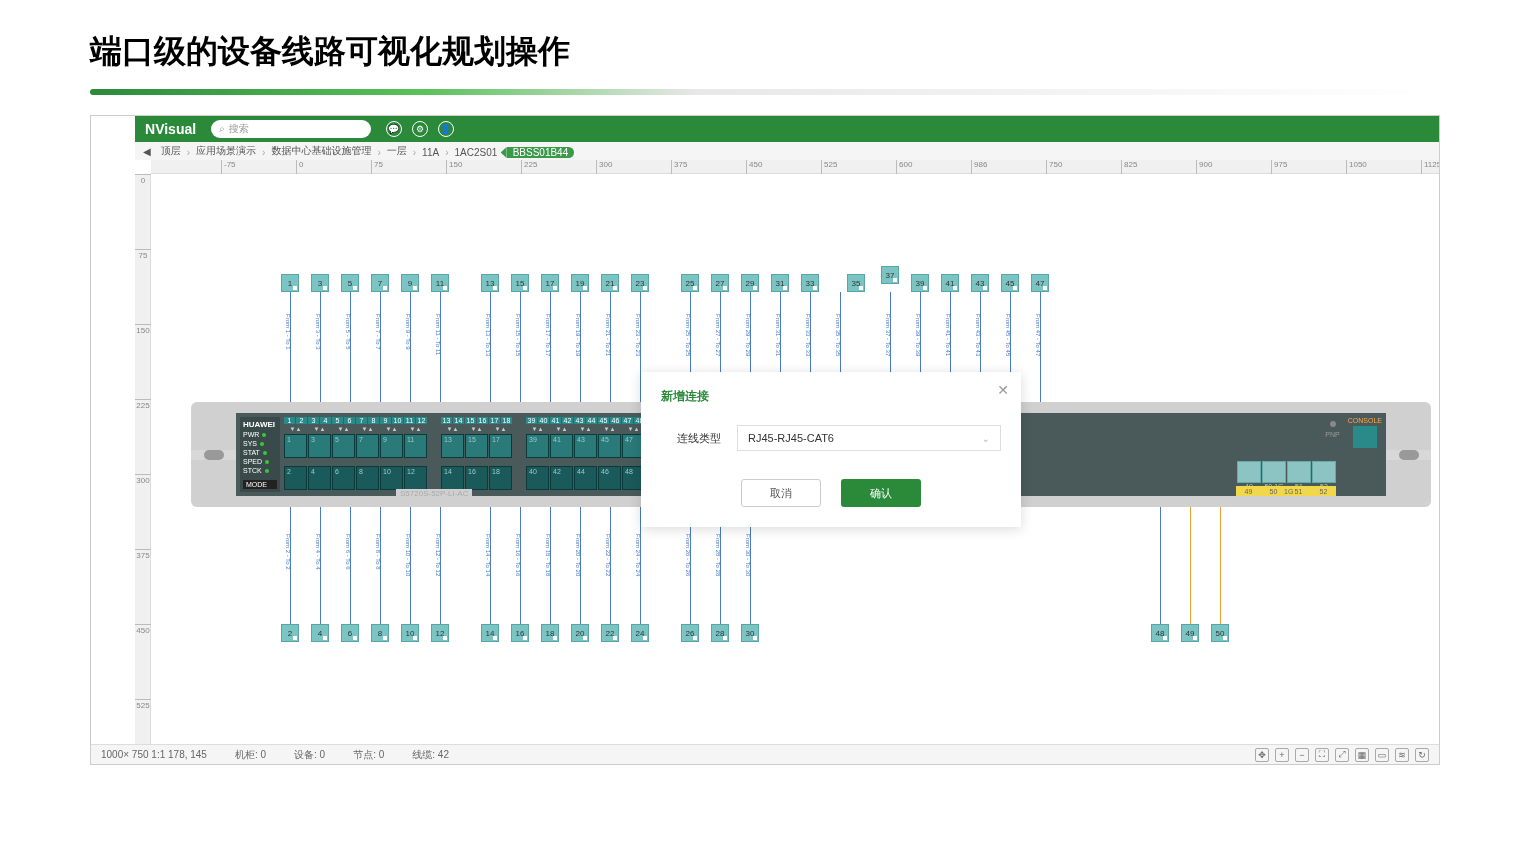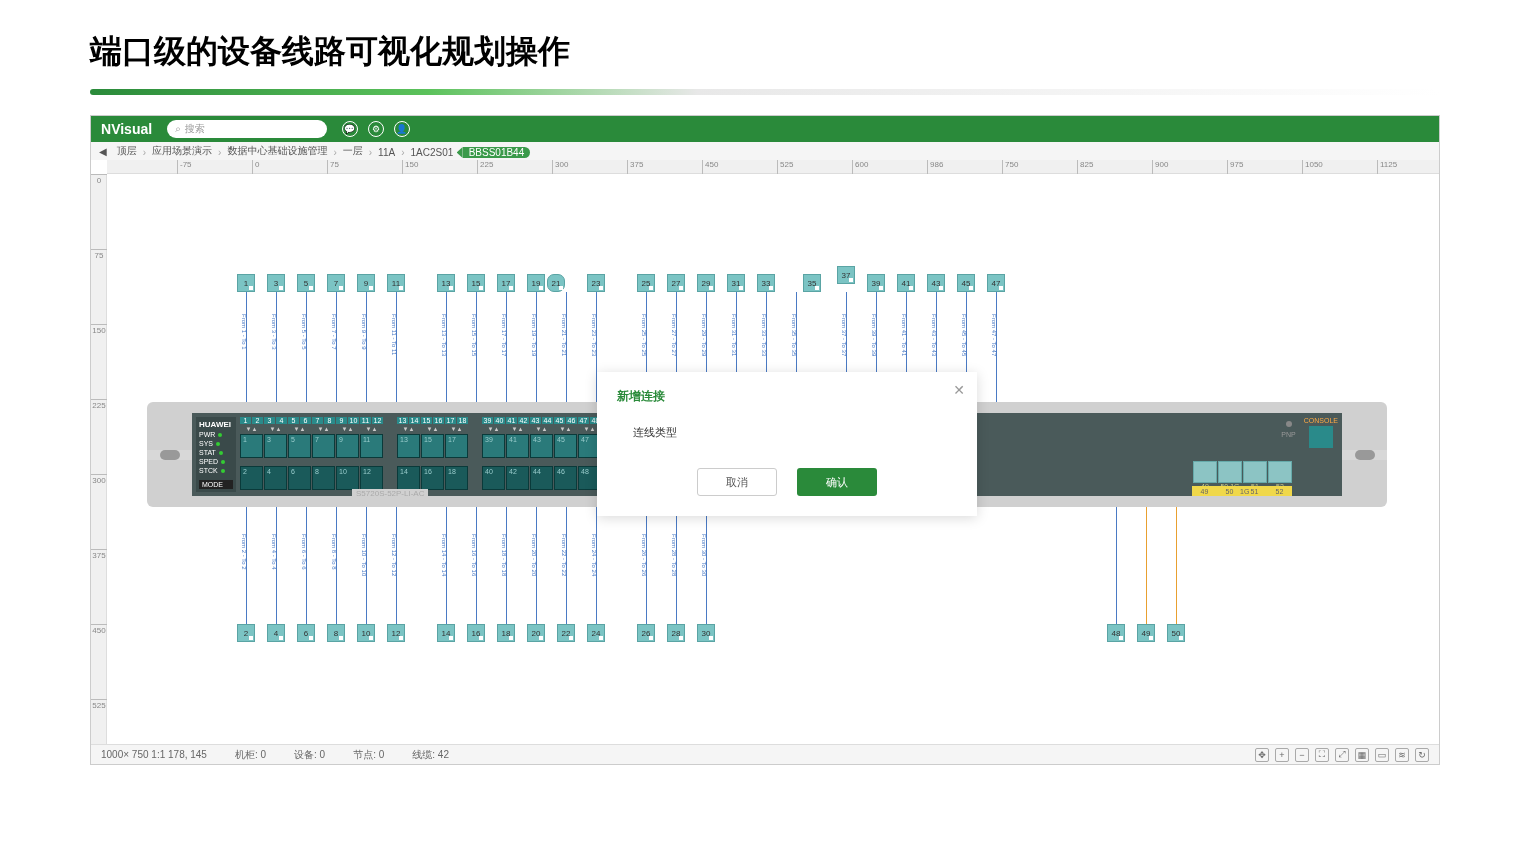--- a/index.html
+++ b/index.html
@@ -1,21 +1,21 @@
 <!DOCTYPE html>
 <html><head>
 <meta charset="utf-8">
 <style>
 * { margin: 0; padding: 0; box-sizing: border-box; }
 body { font-family: "Microsoft YaHei", Arial, sans-serif; background: #fff; width: 1530px; height: 859px; overflow: hidden; }
 
 .page-title { font-size: 32px; font-weight: bold; padding: 30px 0 15px 90px; color: #000; }
 .title-underline { height: 6px; background: linear-gradient(to right, #2a8a3a 0%, #5bc25b 25%, #e8e8e8 45%, #fff 100%); margin: 0 90px 20px 90px; border-radius: 3px; }
 
-.app-frame { margin: 0 90px; border: 1px solid #ccc; background: #fff; height: 650px; position: relative; overflow: hidden; }
+.app-frame { margin: 0 90px; border: 1px solid #ccc; background: #fff; height: 650px; position: relative; overflow: hidden; padding-left: 44px; }
 
 .app-header { background: #2a8a3a; height: 26px; display: flex; align-items: center; padding: 0 10px; color: #fff; font-size: 11px; }
 .app-logo { font-weight: bold; font-size: 14px; margin-right: 15px; }
 .app-logo .n { color: #fff; }
 .app-menu { display: flex; gap: 15px; flex: 1; }
 .app-menu span { cursor: pointer; }
 .app-search { background: #fff; border-radius: 10px; width: 160px; height: 18px; display: flex; align-items: center; padding: 0 8px; color: #999; font-size: 10px; }
 .app-icons { display: flex; gap: 10px; margin-left: 15px; }
 .app-icons span { width: 16px; height: 16px; border: 1px solid #fff; border-radius: 50%; display: flex; align-items: center; justify-content: center; font-size: 9px; cursor: pointer; }
 
@@ -390,20 +390,24 @@
         <div class="switch-handle">
             <div class="hole"></div>
           </div>
       </div>
 
       <div class="modal">
         <div class="modal-close">✕</div>
         <div class="modal-title">新增连接</div>
         <div class="modal-row">
           <div class="modal-label">连线类型</div>
+          <div class="modal-select">
+            <span>RJ45-RJ45-CAT6</span>
+            <span class="chev">⌄</span>
+          </div>
         </div>
         <div class="modal-buttons">
           <div class="btn btn-cancel">取消</div>
           <div class="btn btn-confirm">确认</div>
         </div>
       </div>
 
     <div class="port-block" style="left: 130px; top: 100px;">1<div class="corner"></div></div>
         <div class="cable-line" style="left: 139px; top: 118px; height: 110px;"></div>
         <div class="cable-label" style="left: 134px; top: 140px;">From 1 - To 1</div>
@@ -427,21 +431,21 @@
         <div class="cable-label" style="left: 334px; top: 140px;">From 13 - To 13</div>
         <div class="port-block" style="left: 360px; top: 100px;">15<div class="corner"></div></div>
         <div class="cable-line" style="left: 369px; top: 118px; height: 110px;"></div>
         <div class="cable-label" style="left: 364px; top: 140px;">From 15 - To 15</div>
         <div class="port-block" style="left: 390px; top: 100px;">17<div class="corner"></div></div>
         <div class="cable-line" style="left: 399px; top: 118px; height: 110px;"></div>
         <div class="cable-label" style="left: 394px; top: 140px;">From 17 - To 17</div>
         <div class="port-block" style="left: 420px; top: 100px;">19<div class="corner"></div></div>
         <div class="cable-line" style="left: 429px; top: 118px; height: 110px;"></div>
         <div class="cable-label" style="left: 424px; top: 140px;">From 19 - To 19</div>
-        <div class="port-block" style="left: 440px; top: 100px; border-radius: 7px;">21<div class="corner"></div></div>
+        <div class="port-block" style="left: 450px; top: 100px;">21<div class="corner"></div></div>
         <div class="cable-line" style="left: 459px; top: 118px; height: 110px;"></div>
         <div class="cable-label" style="left: 454px; top: 140px;">From 21 - To 21</div>
         <div class="port-block" style="left: 480px; top: 100px;">23<div class="corner"></div></div>
         <div class="cable-line" style="left: 489px; top: 118px; height: 110px;"></div>
         <div class="cable-label" style="left: 484px; top: 140px;">From 23 - To 23</div>
         <div class="port-block" style="left: 530px; top: 100px;">25<div class="corner"></div></div>
         <div class="cable-line" style="left: 539px; top: 118px; height: 110px;"></div>
         <div class="cable-label" style="left: 534px; top: 140px;">From 25 - To 25</div>
         <div class="port-block" style="left: 560px; top: 100px;">27<div class="corner"></div></div>
         <div class="cable-line" style="left: 569px; top: 118px; height: 110px;"></div>

